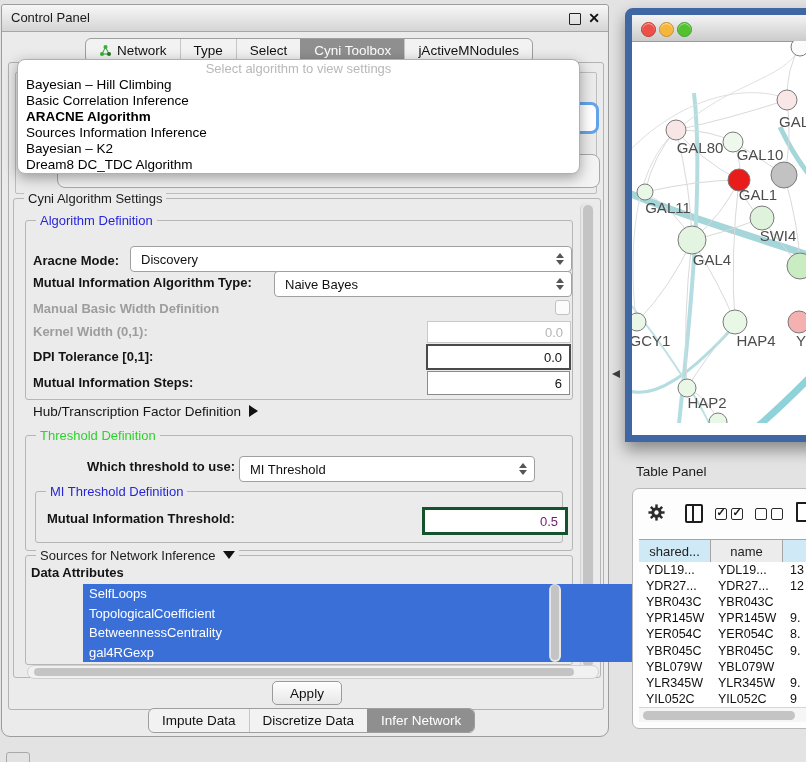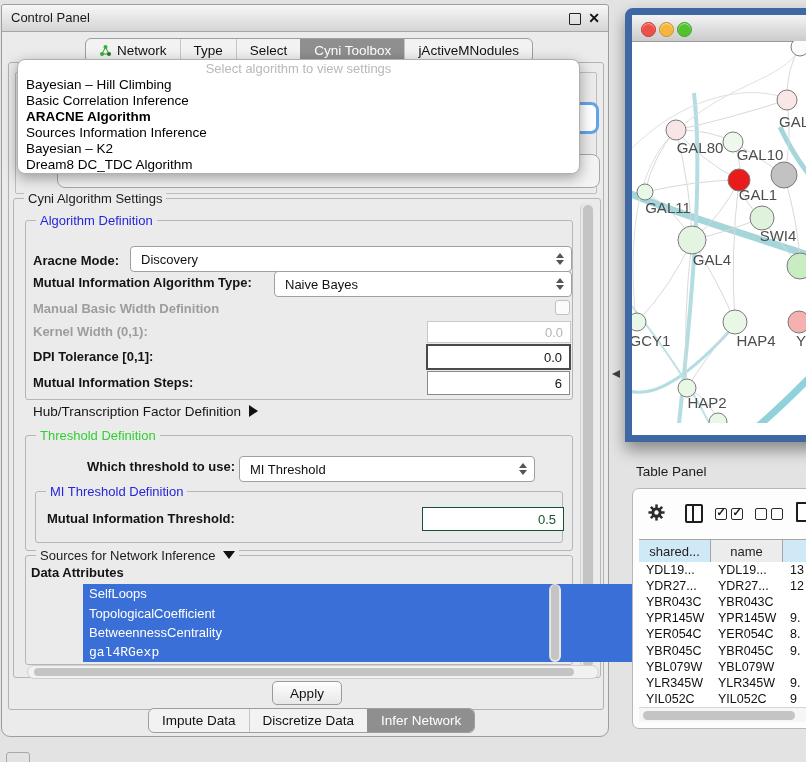--- a/index.html
+++ b/index.html
@@ -166,33 +166,33 @@
     </div>
     <div class="abs lbl" style="left:78px;top:396px;">Which threshold to use:</div>
     <div class="abs combo" style="left:230px;top:393px;width:284px;height:24px;">
       <span>MI Threshold</span>
       <span class="stepper"></span>
     </div>
     <div class="abs group" style="left:26px;top:428px;width:526px;height:50px;">
       <span class="legend blue">MI Threshold Definition</span>
     </div>
     <div class="abs lbl" style="left:38px;top:448px;">Mutual Information Threshold:</div>
-    <div class="abs field" style="left:413px;top:444px;width:133px;height:22px;border:1px solid #14532d;color:#14532d;">
+    <div class="abs field" style="left:413px;top:444px;width:133px;height:22px;border:3px solid #14532d;color:#701a75;">
       <span>0.5</span>
     </div>
 
     <div class="abs group" style="left:16px;top:492px;width:546px;height:108px;">
       <span class="legend"><span>Sources for Network Inference</span><span class="tri-down"></span></span>
     </div>
     <div class="abs lbl" style="left:22px;top:502px;">Data Attributes</div>
     <div class="abs" style="left:34px;top:521px;width:554px;height:78px;overflow:hidden;padding-left:40px;" id="attr-list">
         <div class="list-item" style="background: rgb(58, 111, 216);">SelfLoops</div>
         <div class="list-item" style="background: rgb(58, 111, 216);">TopologicalCoefficient</div>
         <div class="list-item" style="background: rgb(58, 111, 216);">BetweennessCentrality</div>
-        <div class="list-item" style="background: rgb(58, 111, 216); font-family: Liberation Mono, monospace;">gal4RGexp</div>
+        <div class="list-item" style="background: rgb(58, 111, 216);">gal4RGexp</div>
       </div>
     <div class="abs vtrack" style="left:540px;top:521px;width:11px;height:78px;">
       <div class="abs thumb" style="left:1px;top:1px;width:8px;height:75px;"></div>
     </div>
     <div class="abs htrack" style="left:18px;top:602px;width:570px;height:12px;">
       <div class="abs thumb" style="left:6px;top:1.5px;width:540px;height:8px;"></div>
     </div>
 
     <div class="abs btn" style="left:263px;top:618px;width:68px;height:22px;">
       <span>Apply</span>

